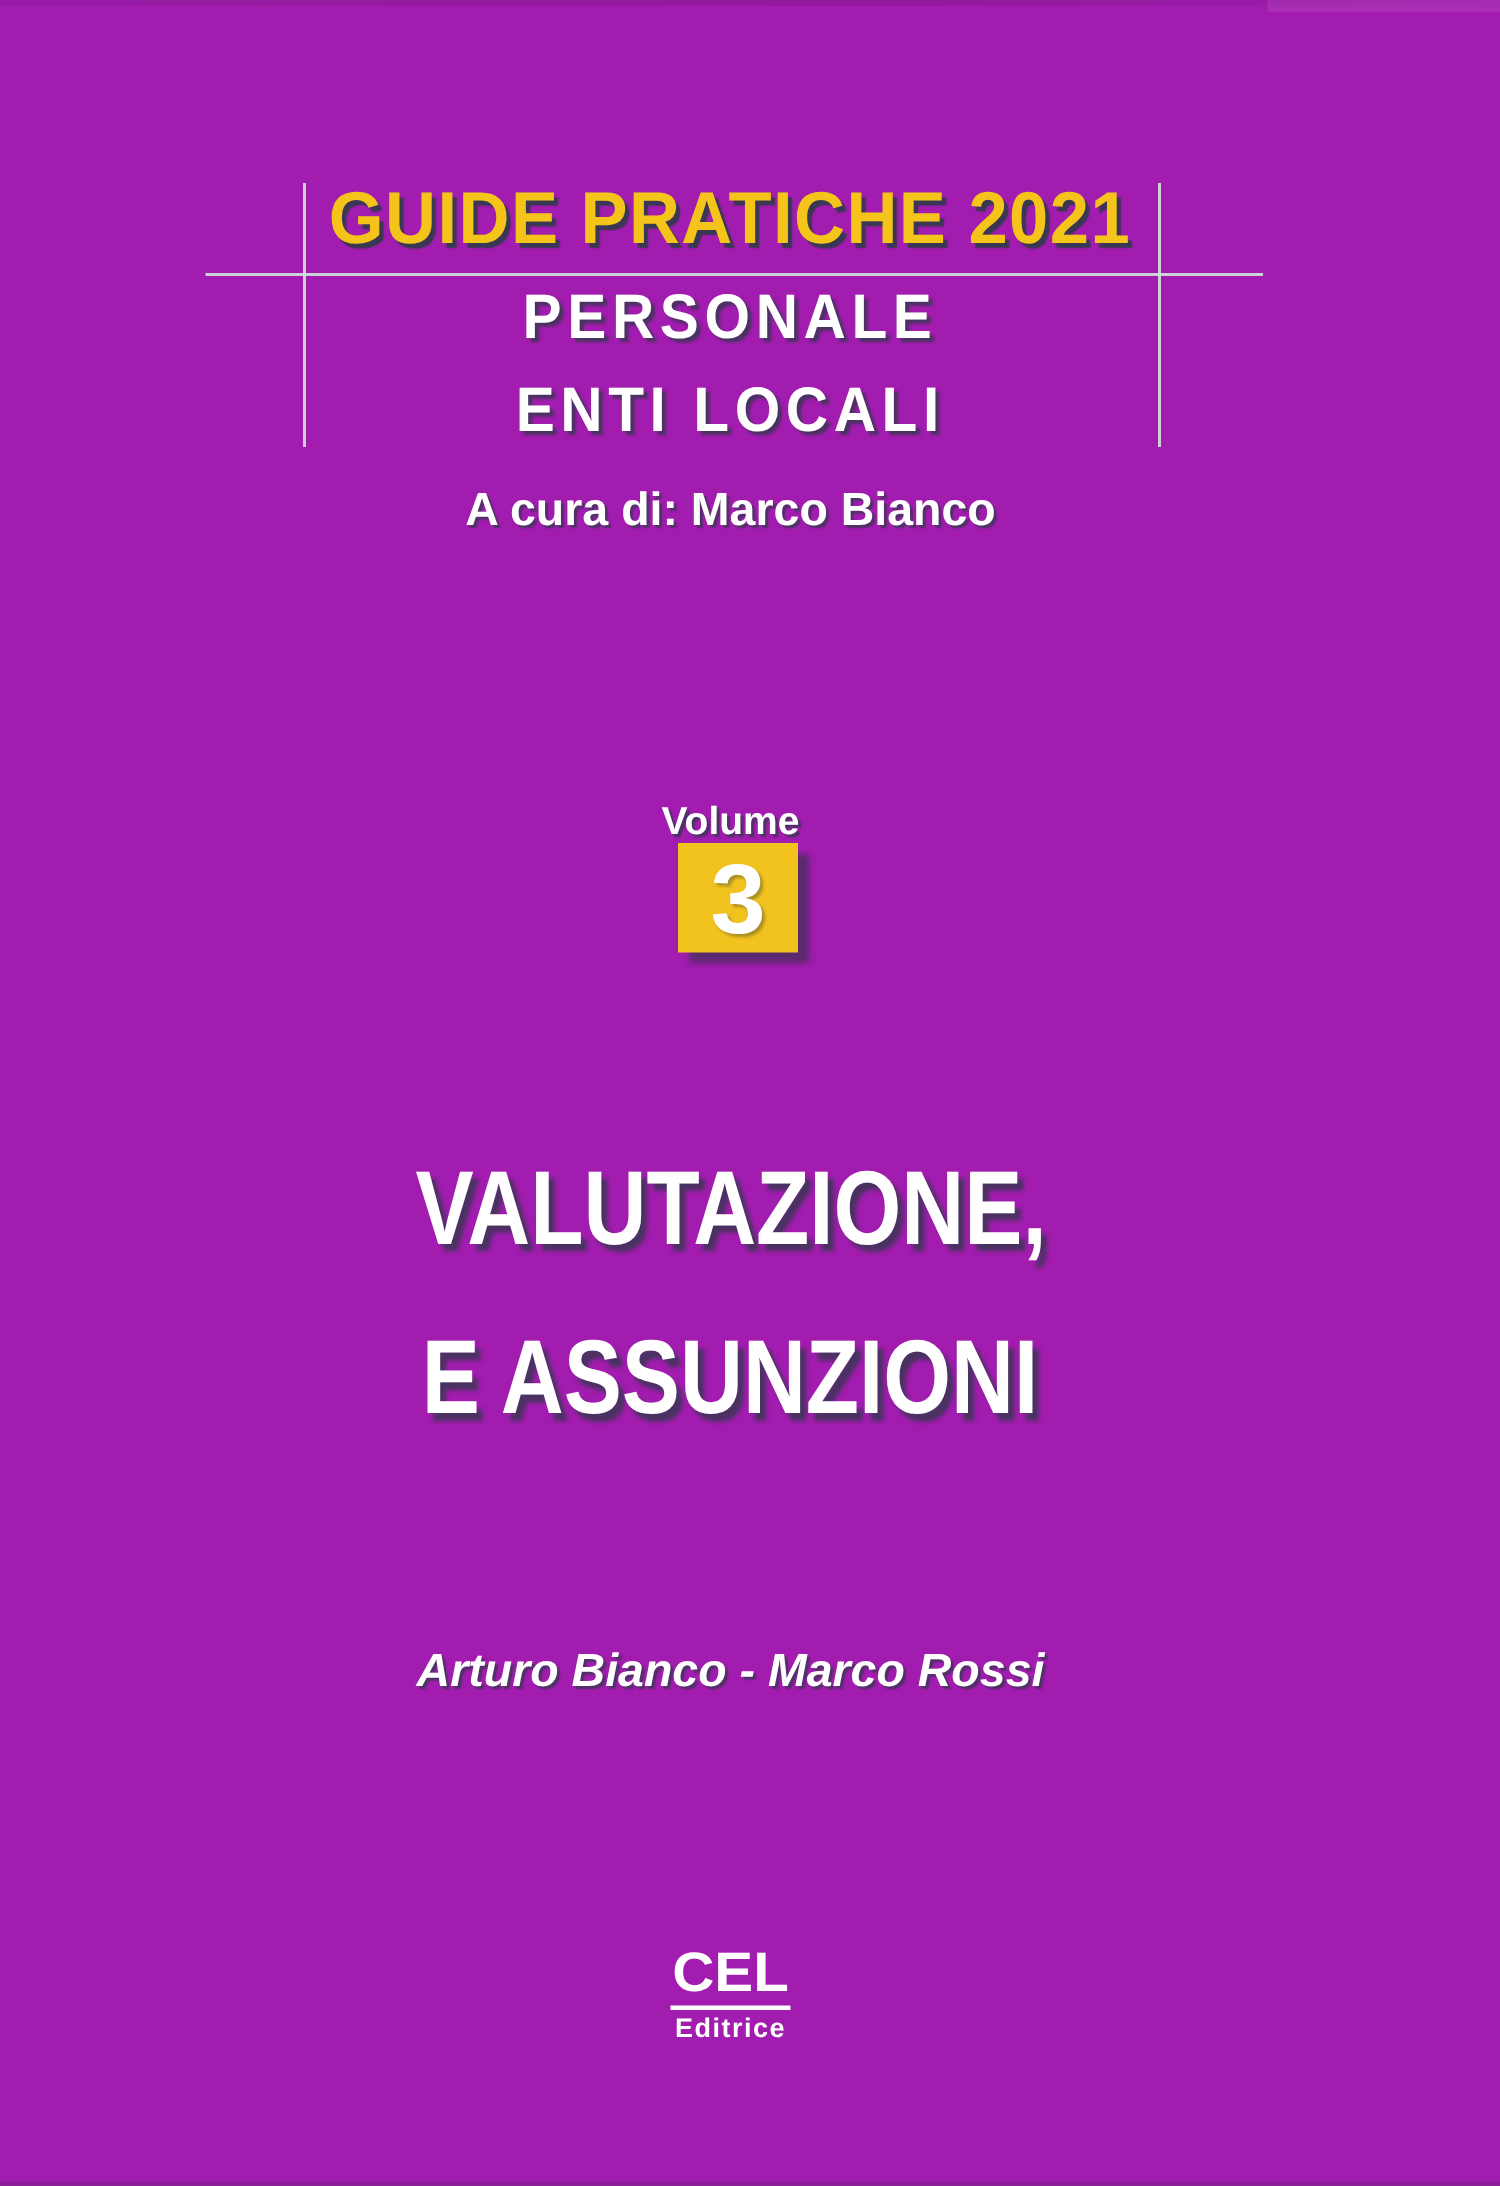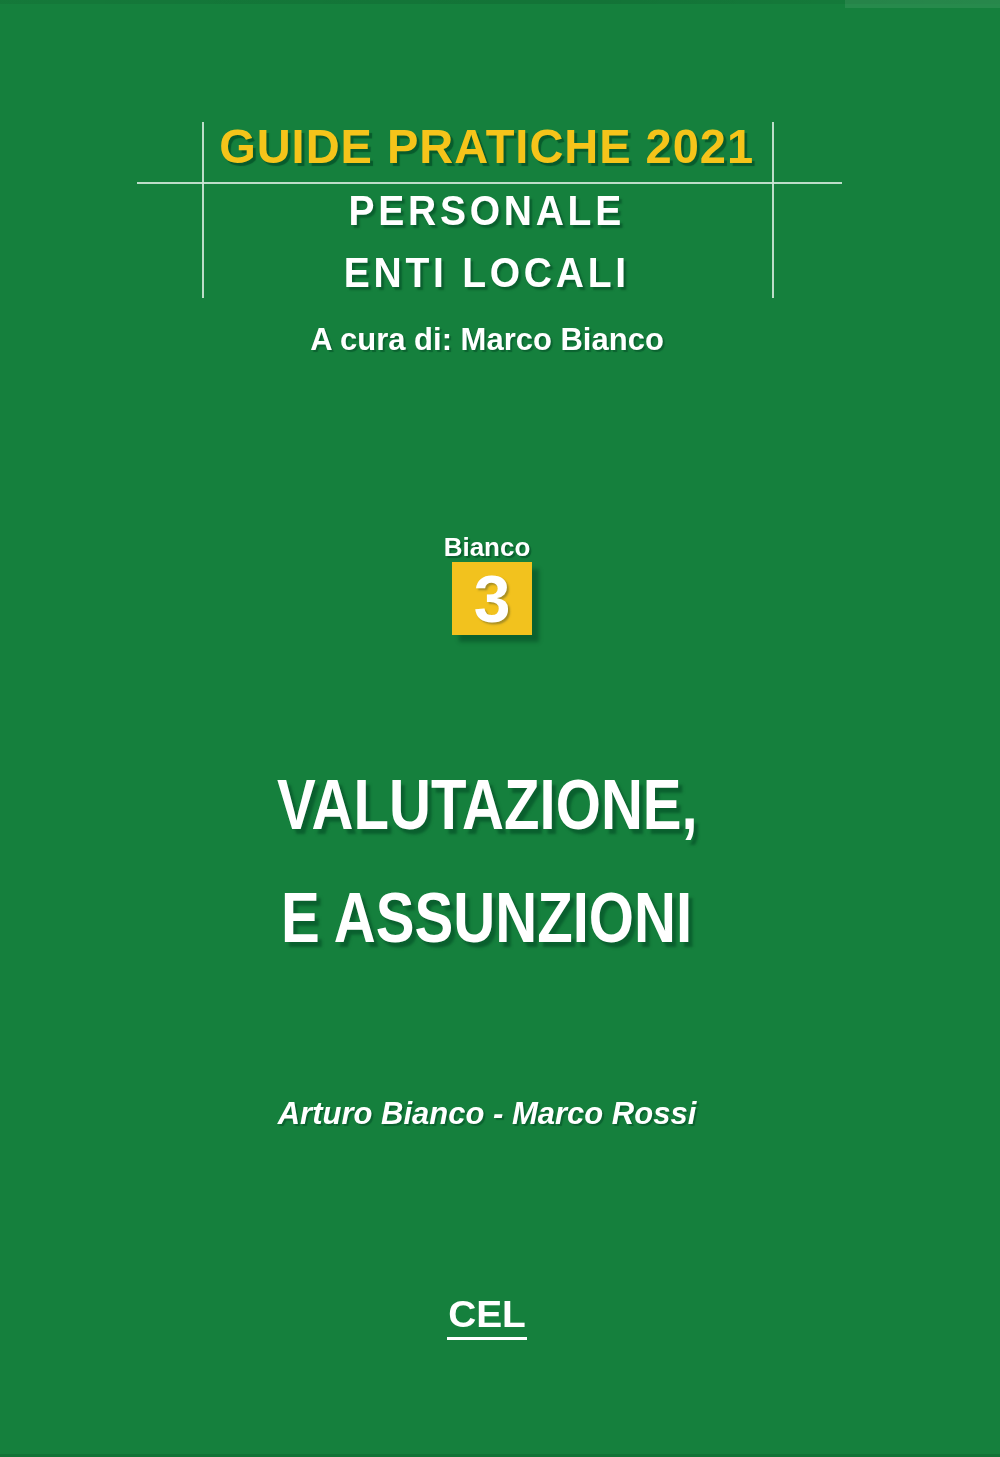--- a/index.html
+++ b/index.html
@@ -5,21 +5,21 @@
   html, body { margin: 0; padding: 0; }
   body {
     font-family: "Liberation Sans", sans-serif;
     background: #555;
   }
   .cover {
     position: relative;
     width: 1000px;
     height: 1457px;
     margin: 0 auto;
-    background: #15803d;
+    background: #a21caf;
     overflow: hidden;
   }
   
   .top-edge {
     position: absolute; left: 0; top: 0; width: 100%; height: 4px;
     background: linear-gradient(to right, rgba(0,0,0,0.06), rgba(0,0,0,0.10) 60%, rgba(0,0,0,0.02));
   }
   .top-right-artifact {
     position: absolute; right: 0; top: 0; width: 155px; height: 8px;
     background: rgba(255,255,255,0.08);
@@ -161,31 +161,32 @@
     <span class="squeeze">GUIDE PRATICHE 2021</span>
   </div>
 
   <div class="centerline collection-title">
     <span class="squeeze">PERSONALE</span><br>
     <span class="squeeze">ENTI LOCALI</span>
   </div>
 
   <div class="centerline curated-by">A cura di: Marco Bianco</div>
 
-  <div class="centerline volume-label">Bianco</div>
+  <div class="centerline volume-label">Volume</div>
 
   <div class="volume-badge">
     <span class="volume-number">3</span>
   </div>
 
   <div class="centerline main-title">
     <span class="line"><span class="squeeze">VALUTAZIONE,</span></span>
     <span class="line"><span class="squeeze">E ASSUNZIONI</span></span>
   </div>
 
   <div class="centerline authors">Arturo Bianco - Marco Rossi</div>
 
   <div class="centerline publisher">
     <span class="publisher-name">CEL</span>
     <div class="publisher-rule"></div>
+    <div class="publisher-subtitle">Editrice</div>
   </div>
 
 </div>
 
 </body></html>

